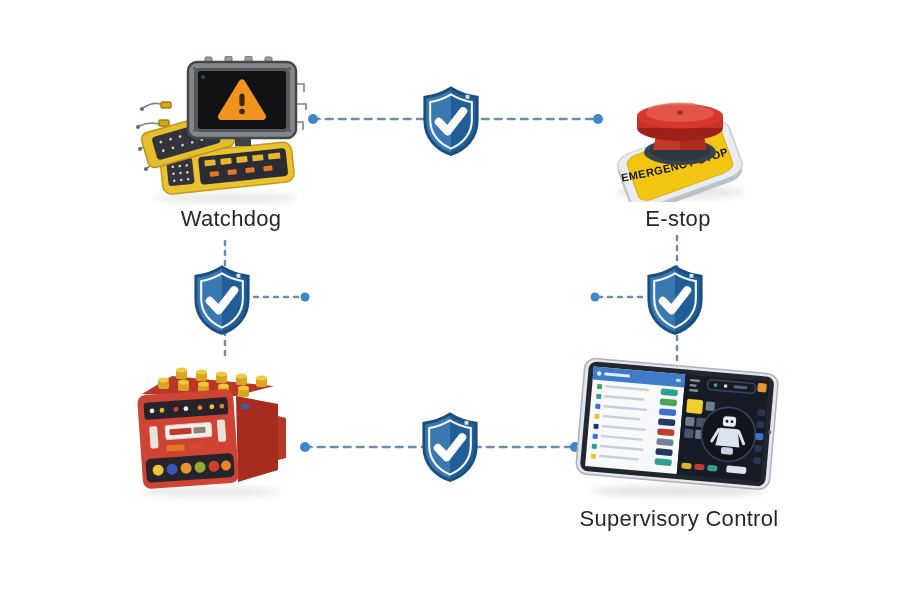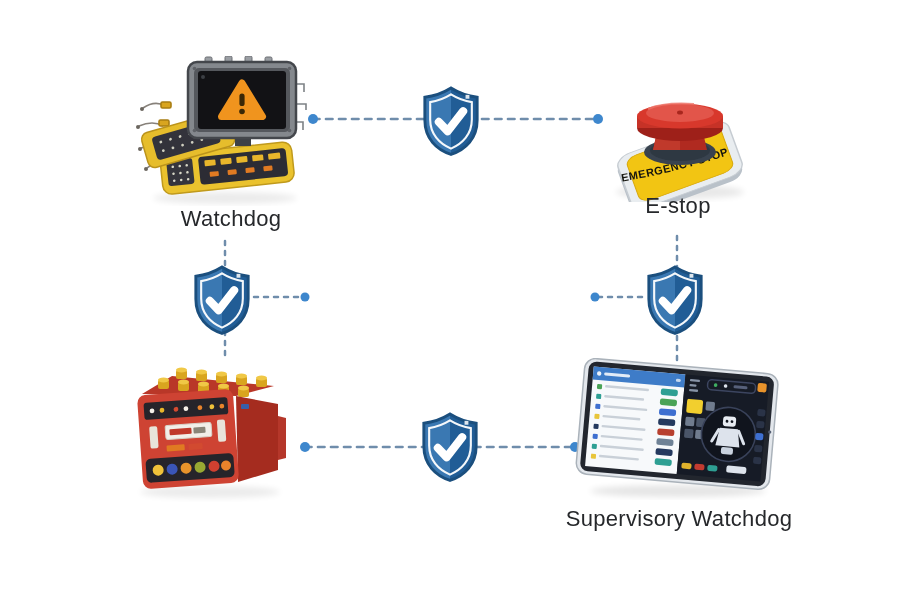--- a/index.html
+++ b/index.html
@@ -340,15 +340,15 @@
       <use href="#shield-sym"></use>
     </svg>
   <svg class="shield" style="left:644px;top:264px" viewBox="0 0 64 74">
       <use href="#shield-sym"></use>
     </svg>
   <svg class="shield" style="left:419px;top:411px" viewBox="0 0 64 74">
       <use href="#shield-sym"></use>
     </svg>
 
   <div class="node-label" style="left:131px;top:206px;width:200px">Watchdog</div>
-  <div class="node-label" style="left:578px;top:193px;width:200px">E-stop</div>
-  <div class="node-label" style="left:529px;top:506px;width:300px">Supervisory Watchdog</div>
+  <div class="node-label" style="left:578px;top:206px;width:200px">E-stop</div>
+  <div class="node-label" style="left:529px;top:506px;width:300px">Supervisory Control</div>
 </div>
 
 </body></html>

